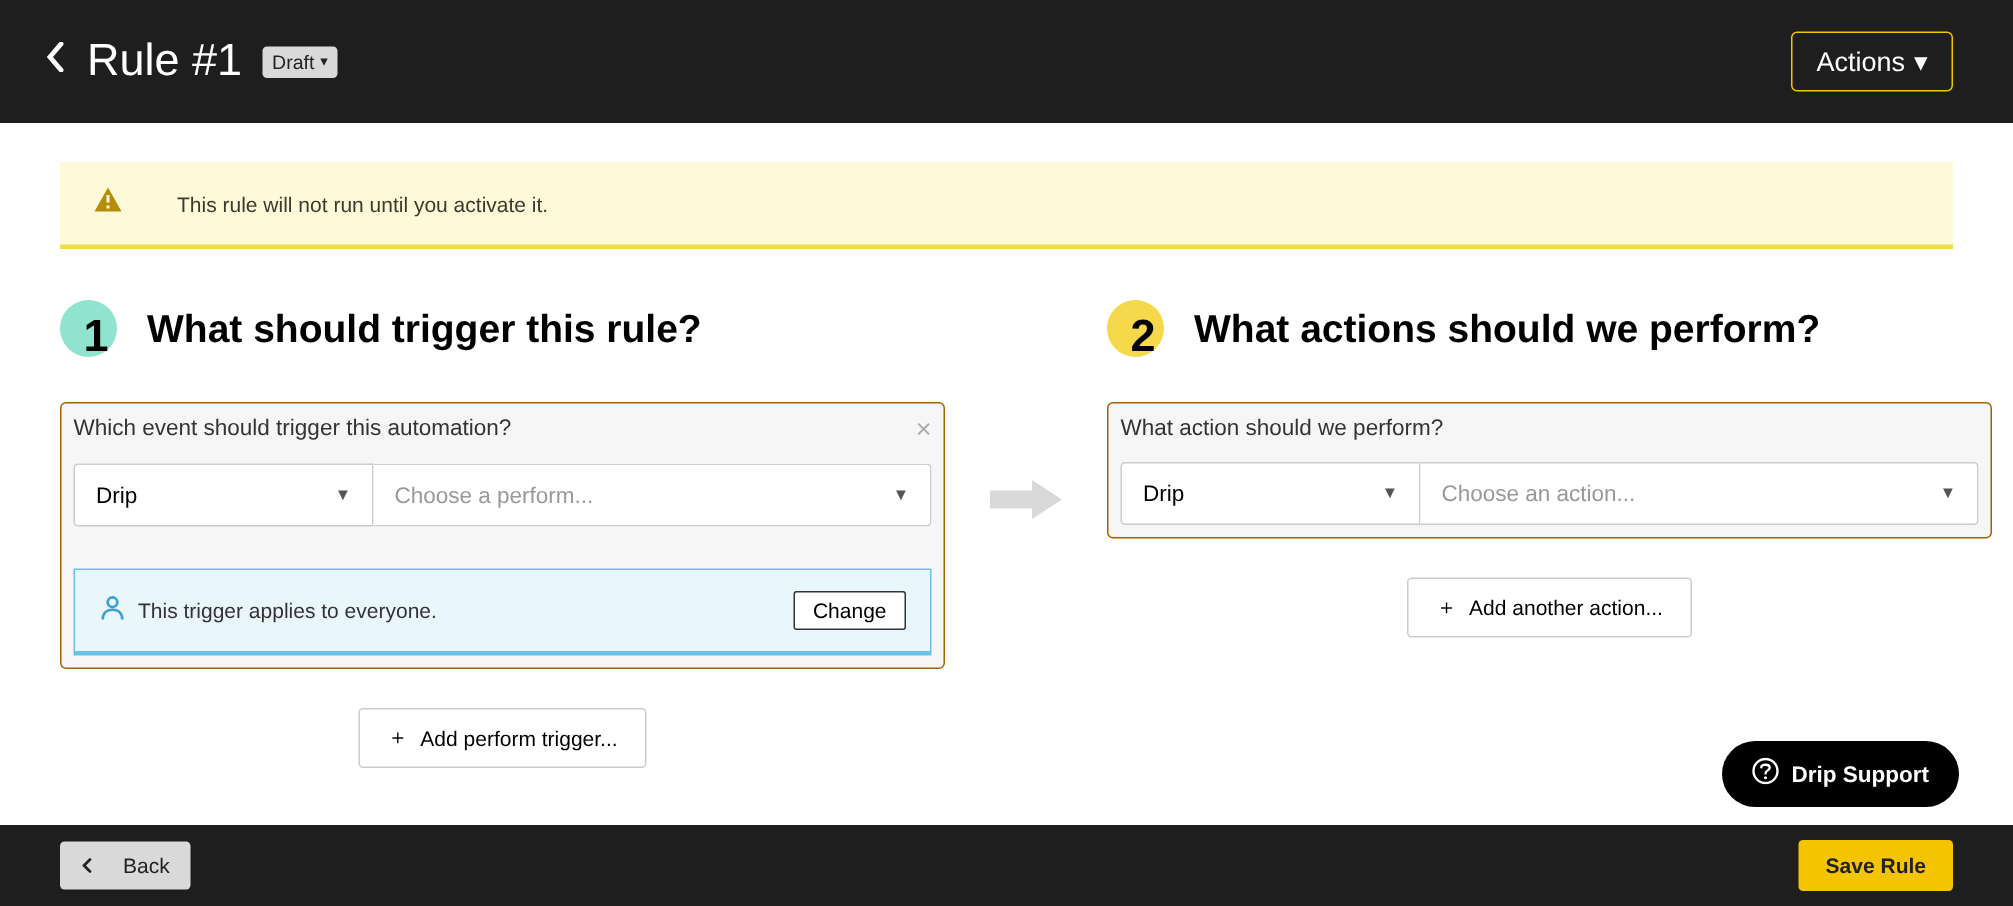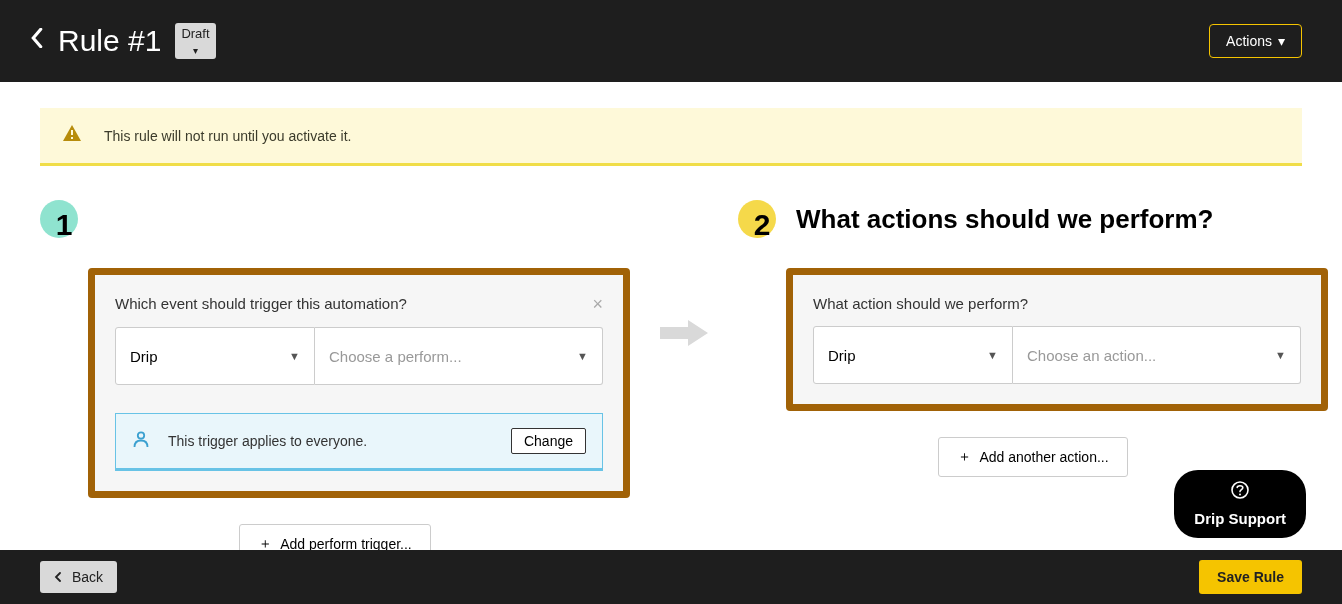--- a/index.html
+++ b/index.html
@@ -25,47 +25,46 @@
   .status-badge {
     background: #d9d9d9;
     color: #222;
     font-size: 13px;
     padding: 3px 6px;
     border-radius: 3px;
     display: inline-flex;
     align-items: center;
     gap: 4px;
     cursor: pointer;
-    flex-direction: column;
   }
   .status-badge .chev { font-size: 10px; }
   .actions-btn {
     background: transparent;
     border: 1.5px solid #f5c400;
     color: #fff;
-    font-size: 14px;
+    font-size: 18px;
     padding: 8px 16px;
     border-radius: 4px;
     cursor: pointer;
     display: inline-flex;
     align-items: center;
     gap: 6px;
   }
   .content {
     padding: 26px 40px 0 40px;
     height: calc(604px - 82px - 54px);
     overflow: auto;
   }
   .alert {
     background: #fef9d9;
     border-bottom: 3px solid #f0dd48;
     padding: 16px 22px;
     display: flex;
     align-items: center;
-    gap: 22px;
+    gap: 36px;
     font-size: 14px;
     color: #3b3b2b;
     margin-bottom: 34px;
   }
   .alert-icon { color: #b78c0b; font-size: 18px; }
   .columns {
     display: flex;
     gap: 24px;
     align-items: flex-start;
   }
@@ -93,39 +92,38 @@
     justify-content: center;
     font-size: 30px;
     font-weight: 900;
     position: relative;
   }
   .step-1 .step-num { background: #8fe3cf; }
   .step-2 .step-num { background: #f5d94a; }
   .step-num span { position: relative; top: 6px; left: 5px; }
   .section-title { font-size: 26px; font-weight: 800; }
   .card {
-    border: 7px solid #a16207;
+    border: 1px solid #a16207;
     background: #f6f6f6;
     border-radius: 4px;
-    padding: 20px;
-    margin-left: 48px;
+    padding: 8px;
   }
   .card-head {
     display: flex;
     justify-content: space-between;
     align-items: flex-start;
     margin-bottom: 14px;
   }
   .card-question { font-size: 15px; color: #333; }
   .close-x { color: #aaa; font-size: 18px; cursor: pointer; line-height: 1; }
   .select-row { display: flex; gap: 0; }
   .select {
     background: #fff;
     border: 1px solid #ccc;
-    height: 58px;
+    height: 42px;
     display: flex;
     align-items: center;
     justify-content: space-between;
     padding: 0 14px;
     font-size: 15px;
     cursor: pointer;
   }
   .select-left {
     flex: 0 0 200px;
     border-radius: 3px 0 0 3px;
@@ -140,21 +138,21 @@
   .info-panel {
     margin-top: 28px;
     border: 1px solid #68c3e6;
     border-bottom: 3px solid #68c3e6;
     background: #e9f6fb;
     padding: 14px 16px;
     display: flex;
     align-items: center;
     justify-content: space-between;
   }
-  .info-left { display: flex; align-items: center; gap: 18px; }
+  .info-left { display: flex; align-items: center; gap: 8px; }
   .person-icon { color: #3aa0d0; }
   .info-text { font-size: 14px; color: #333; }
   .change-btn {
     background: #fff;
     border: 1px solid #333;
     padding: 4px 12px;
     font-size: 14px;
     border-radius: 2px;
     cursor: pointer;
   }
@@ -183,21 +181,21 @@
   }
   .back-btn {
     background: #d9d9d9;
     border: none;
     padding: 8px 14px;
     font-size: 14px;
     border-radius: 3px;
     cursor: pointer;
     display: inline-flex;
     align-items: center;
-    gap: 10px;
+    gap: 20px;
     color: #222;
   }
   .save-btn {
     background: #f5c400;
     border: none;
     padding: 9px 18px;
     font-size: 14px;
     font-weight: 600;
     border-radius: 3px;
     cursor: pointer;
@@ -210,21 +208,20 @@
     background: #000;
     color: #fff;
     border-radius: 24px;
     padding: 11px 20px;
     display: inline-flex;
     align-items: center;
     gap: 8px;
     font-size: 15px;
     font-weight: 600;
     cursor: pointer;
-    flex-direction: column;
   }
 </style>
 </head>
 <body>
 
 <div class="header">
   <div class="header-left">
     <span class="back-chevron">
       <svg width="14" height="20" viewBox="0 0 10 16">
           <path d="M8 1 L2 8 L8 15" stroke="#fff" stroke-width="2.5" fill="none" stroke-linecap="round"></path>
@@ -255,20 +252,21 @@
     <span>This rule will not run until you activate it.</span>
   </div>
 
   <div class="columns">
 
     <div class="col step-1">
       <div class="section-header">
         <div class="step-num">
             <span>1</span>
           </div>
+        <div class="section-title">What should trigger this rule?</div>
       </div>
 
       <div class="card">
         <div class="card-head">
           <span class="card-question">Which event should trigger this automation?</span>
           <span class="close-x">×</span>
         </div>
         <div class="select-row">
           <div class="select select-left">
             <span>Drip</span>

